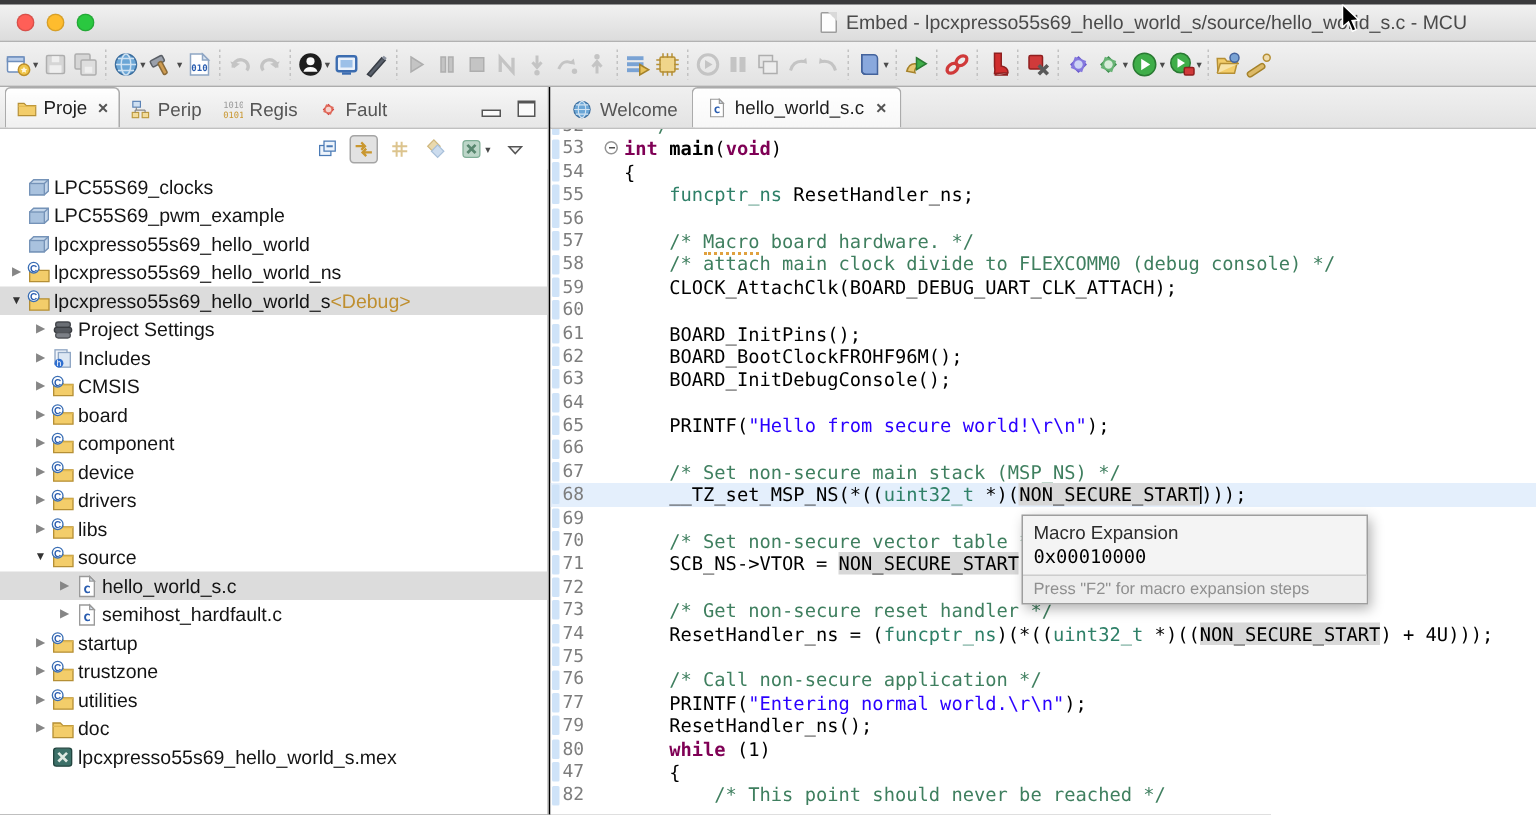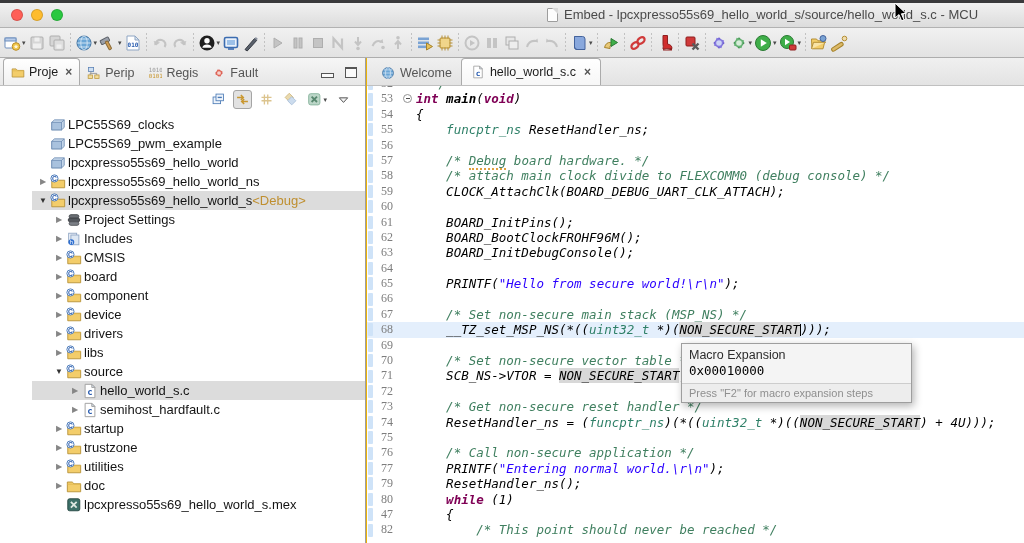--- a/index.html
+++ b/index.html
@@ -24,21 +24,21 @@
     background:linear-gradient(#f1f1f1,#e2e2e2); border-bottom:1px solid #adadad;
     display:flex; align-items:center; padding:0 2px; overflow:hidden; }
   .tb-group { display:flex; align-items:center; }
   .tb-sep { width:1px; height:20px; margin:0 3px; flex:none;
     background:repeating-linear-gradient(#c2c2c2 0 2px, transparent 2px 4px); }
   .tb-btn { display:flex; align-items:center; padding:2px 1px; border-radius:3px; }
   .tb-btn svg { width:18px; height:18px; }
   .tb-btn .dd { font-size:7px; color:#4a4a4a; margin-left:1px; }
 
   
-  .main { position:absolute; top:58px; left:0; right:0; bottom:0; background:#eab308; }
+  .main { position:absolute; top:58px; left:0; right:0; bottom:0; background:#000000; }
 
   
   .explorer { position:absolute; left:0; top:0; bottom:0; width:366px; background:#fff;
     border-right:1px solid #9e9e9e; }
   .view-tabbar { height:28px; background:linear-gradient(#f6f6f6,#e7e7e7); border-bottom:1px solid #c0c0c0;
     display:flex; align-items:flex-end; padding-left:3px; position:relative; }
   .vtab { display:flex; align-items:center; gap:4px; padding:0 7px; font-size:12.5px; color:#555; height:24px; }
   .vtab svg { width:14px; height:14px; }
   .vtab.active { background:linear-gradient(#ffffff,#f0f0f0); border:1px solid #ababab; border-bottom:none;
     border-radius:4px 4px 0 0; color:#1d1d1d; height:27px; }
@@ -47,21 +47,21 @@
   .wb-min { width:13px; height:5px; border:1px solid #555; background:#fafafa; margin-top:5px; }
   .wb-max { width:12px; height:11px; border:1px solid #555; background:#fafafa; border-top-width:2px; }
   .view-toolbar { height:27px; display:flex; justify-content:flex-end; align-items:center; gap:5px;
     padding-right:12px; background:#fff; }
   .vt-btn { padding:1px; border-radius:3px; display:flex; align-items:center; border:1px solid transparent; }
   .vt-btn svg { width:15px; height:15px; }
   .vt-btn.pressed { background:#e2e2e2; border:1px solid #a5a5a5; }
   .vt-btn .dd { font-size:7px; color:#4a4a4a; margin-left:1px; }
 
   .tree { position:absolute; top:57px; bottom:0; left:0; right:0; overflow:hidden;
-    font-size:13px; color:#141414;margin-left:32px; }
+    font-size:13px; color:#141414; }
   .trow { height:19px; display:flex; align-items:center; white-space:nowrap; }
   .trow.sel { background:#dcdcdc; }
   .texp { width:14px; flex:none; text-align:center; font-size:8px; color:#868686; transform:translateY(-0.5px); }
   .texp.open { color:#333; }
   .ticon { width:18px; flex:none; display:flex; align-items:center; }
   .ticon svg { width:16px; height:16px; }
   .tsuffix { color:#bf8f30; }
 
   
   .editor { position:absolute; left:367px; right:0; top:0; bottom:0; background:#fff; }
@@ -72,26 +72,26 @@
   .etab.active { background:linear-gradient(#ffffff,#f7f7f7); border:1px solid #ababab; border-bottom:none;
     border-radius:4px 4px 0 0; color:#1d1d1d; height:27px; }
   .etab .x { color:#555; font-size:12px; font-weight:bold; margin-left:3px; }
 
   .code-area { position:absolute; top:28px; left:0; right:0; bottom:0; overflow:hidden;
     font-family:"DejaVu Sans Mono",monospace; font-size:12.5px; background:#fff; }
   .code-lines { margin-top:-10px; }
   .cl { display:flex; height:15.4px; line-height:15.4px; align-items:stretch; }
   .ann { width:8px; flex:none; display:flex; align-items:center; }
   .ann i { display:block; width:5px; height:13px; background:#cfe3f8; border-radius:1px; margin-left:1px; }
-  .num { width:27px; flex:none; text-align:center; padding-right:3px; color:#7d7d7d; font-size:12px;font-family:Liberation Serif, serif; }
+  .num { width:27px; flex:none; text-align:left; padding-right:3px; color:#7d7d7d; font-size:12px; }
   .fold { width:14px; flex:none; position:relative; }
   .fm { position:absolute; left:1px; top:3px; width:9px; height:9px; border:1px solid #949494;
     border-radius:50%; background:#fff; }
   .fm::after { content:""; position:absolute; left:1.5px; top:3px; width:4px; height:1px; background:#4f4f4f; }
-  .src { white-space:pre; flex:1; color:#000;font-style:italic; }
+  .src { white-space:pre; flex:1; color:#000; }
   .cl.cur { background:#e4effc; }
   .k { color:#7f0055; font-weight:bold; }
   .b { font-weight:bold; }
   .c { color:#3f7f5f; }
   .cw { color:#3f7f5f; border-bottom:2px dotted #e0a13f; }
   .s { color:#2a00ff; }
   .t { color:#2f8068; }
   .m { background:#d8d8d8; }
   .caret { display:inline-block; width:0; border-left:1.2px solid #000; height:12px; vertical-align:-2px; }
 
@@ -799,21 +799,21 @@
             <span class="num">56</span>
             <span class="fold"></span>
             <span class="src"></span>
           </div>
           <div class="cl">
             <span class="ann">
               <i></i>
             </span>
             <span class="num">57</span>
             <span class="fold"></span>
-            <span class="src">    <span class="c">/* </span><span class="cw">Debug</span><span class="c"> board hardware. */</span></span>
+            <span class="src">    <span class="c">/* </span><span class="cw">Macro</span><span class="c"> board hardware. */</span></span>
           </div>
           <div class="cl">
             <span class="ann">
               <i></i>
             </span>
             <span class="num">58</span>
             <span class="fold"></span>
             <span class="src">    <span class="c">/* attach main clock divide to FLEXCOMM0 (debug console) */</span></span>
           </div>
           <div class="cl">

